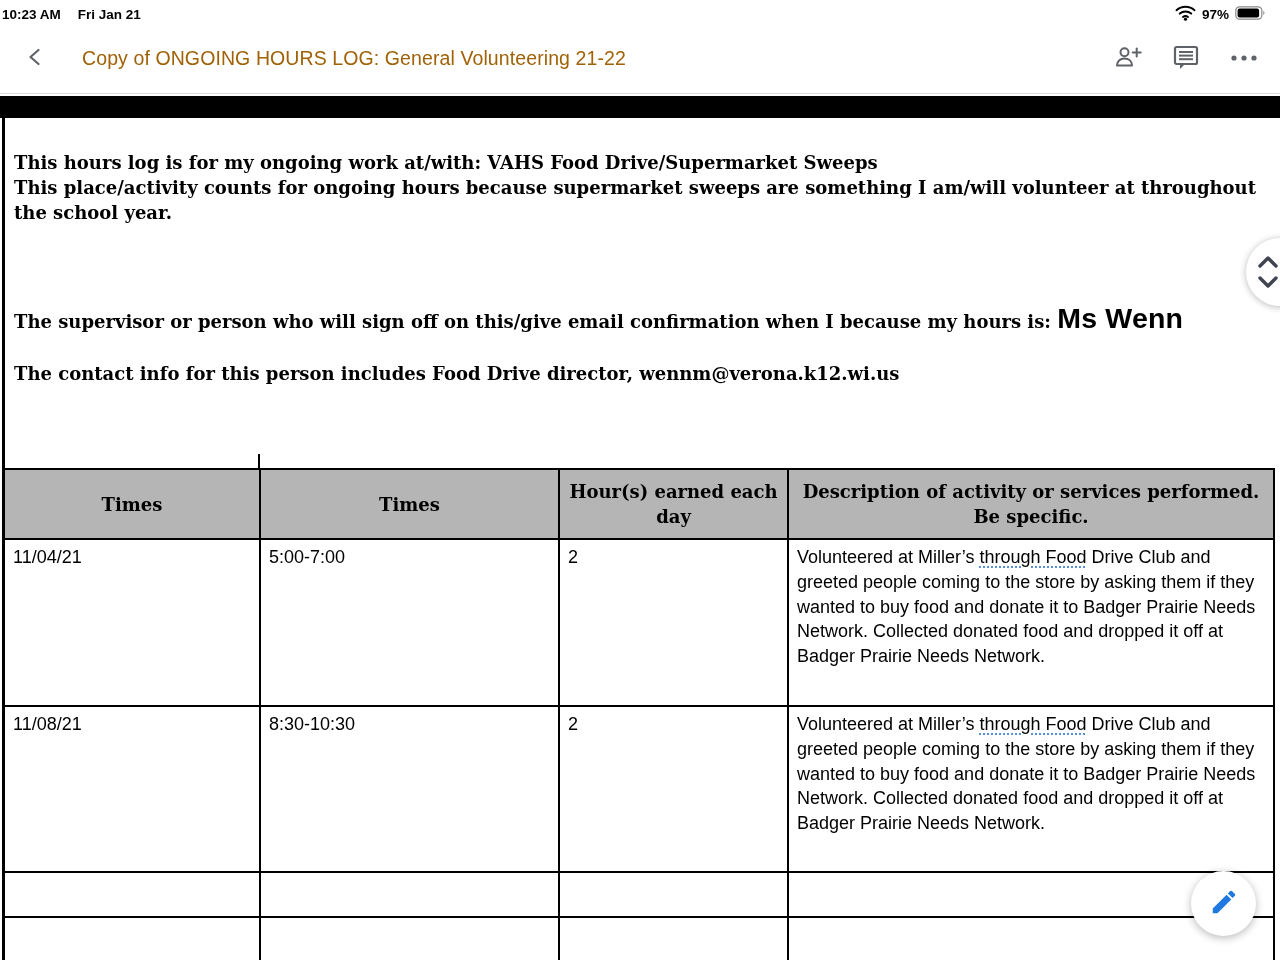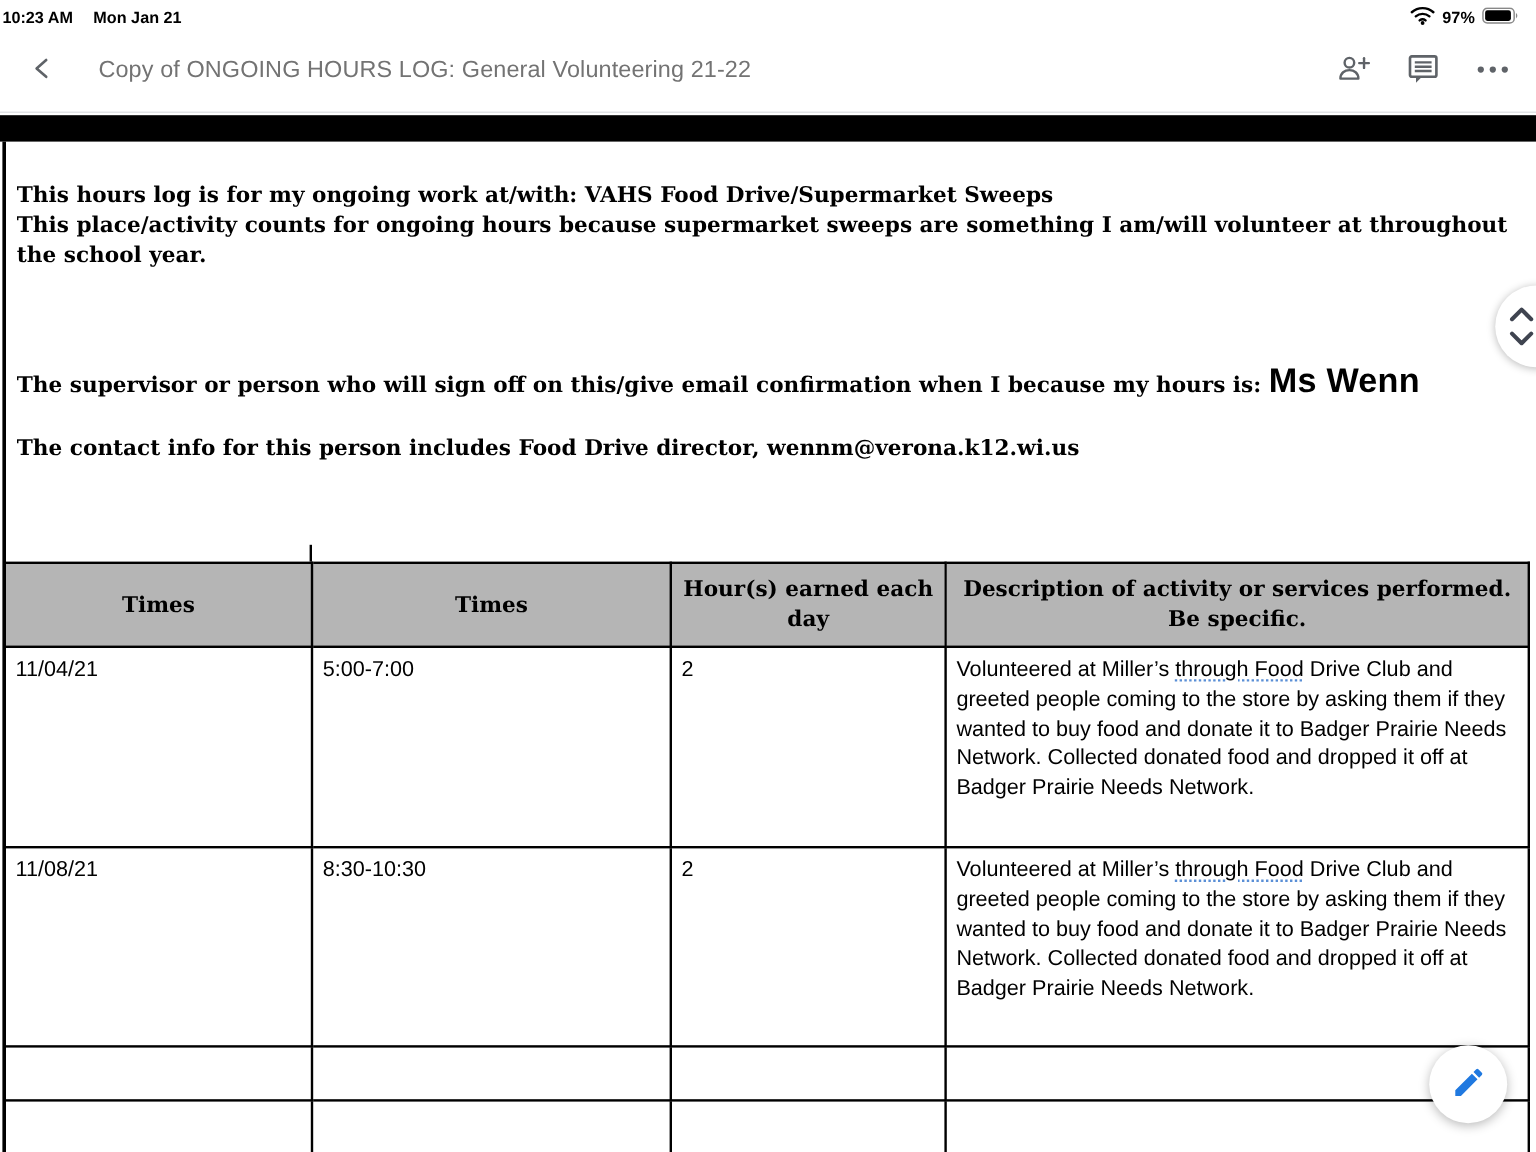--- a/index.html
+++ b/index.html
@@ -15,21 +15,21 @@
   .sb-right { display:flex; align-items:center; gap:6px; }
   .battery-body { display:inline-block; }
 
   
   .app-header { position:absolute; top:24px; left:0; width:1280px; height:70px;
                 background:#fff; border-bottom:1px solid #dadce0;
                 display:flex; align-items:center; }
   .icon-btn { background:none; border:none; cursor:pointer; display:flex;
               align-items:center; justify-content:center; padding:0; }
   .back-btn { width:48px; height:48px; margin-left:12px; }
-  .doc-title { margin-left:22px; font-size:19.5px; color:#737373; letter-spacing:0.1px;
+  .doc-title { margin-left:22px; font-size:19.5px; color:#a16207; letter-spacing:0.1px;
                white-space:nowrap; overflow:hidden; flex:1; }
   .header-actions { display:flex; align-items:center; gap:22px; padding-right:18px; }
   .header-actions .icon-btn { width:36px; height:36px; }
 
   
   .doc-area { position:absolute; top:95px; left:0; width:1280px; height:896px; background:#fff; }
   .black-bar { position:absolute; top:1px; left:0; width:1280px; height:22px; background:#000; }
   .left-border { position:absolute; top:23px; left:2px; width:3px; height:842px; background:#000; }
 
   .serif-b { font-family:"DejaVu Serif","Liberation Serif",serif; font-weight:700; color:#000; }
@@ -67,21 +67,21 @@
          display:flex; align-items:center; justify-content:center; cursor:pointer; }
 </style>
 </head>
 <body>
 
 <div class="screen">
 
   <div class="status-bar">
     <div class="sb-left">
       <span>10:23 AM</span>
-      <span>Mon Jan 21</span>
+      <span>Fri Jan 21</span>
     </div>
     <div class="sb-right">
       <span>
         <svg width="21" height="16" viewBox="0 0 21 16" fill="none">
           <path d="M1.5 5.2 A13.5 13.5 0 0 1 19.5 5.2" stroke="#000" stroke-width="2" stroke-linecap="round"></path>
           <path d="M4.8 8.6 A9 9 0 0 1 16.2 8.6" stroke="#000" stroke-width="2" stroke-linecap="round"></path>
           <path d="M8 12 A4.2 4.2 0 0 1 13 12" stroke="#000" stroke-width="2" stroke-linecap="round"></path>
           <circle cx="10.5" cy="14.2" r="1.6" fill="#000"></circle>
         </svg>
       </span>

